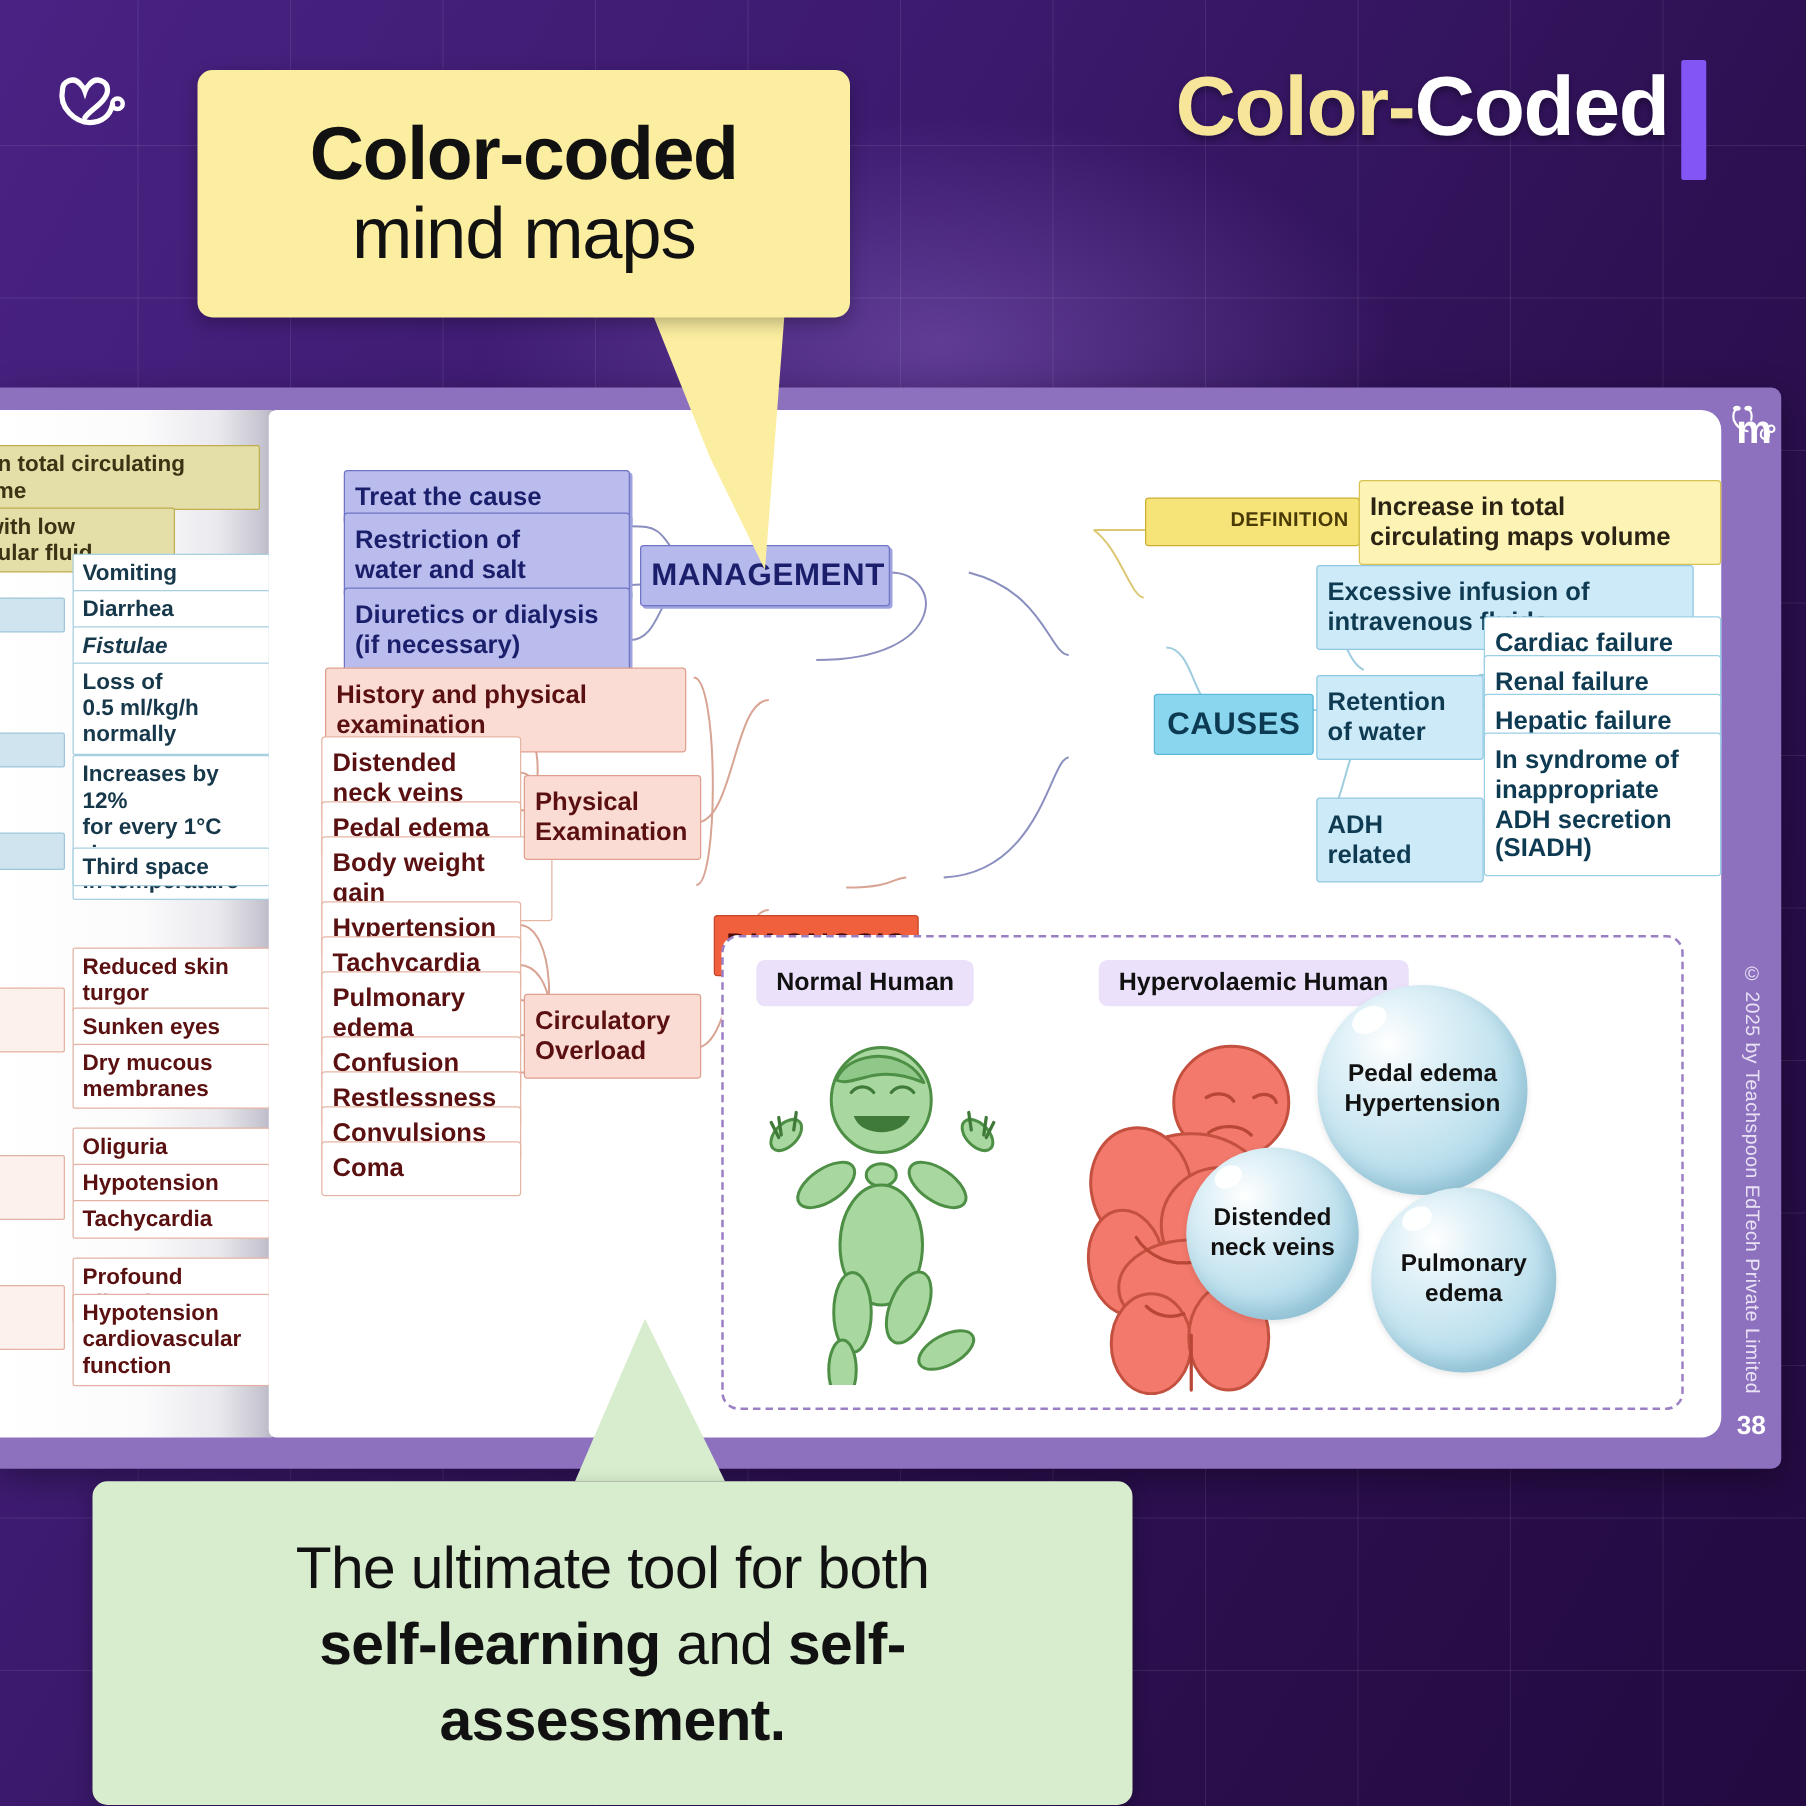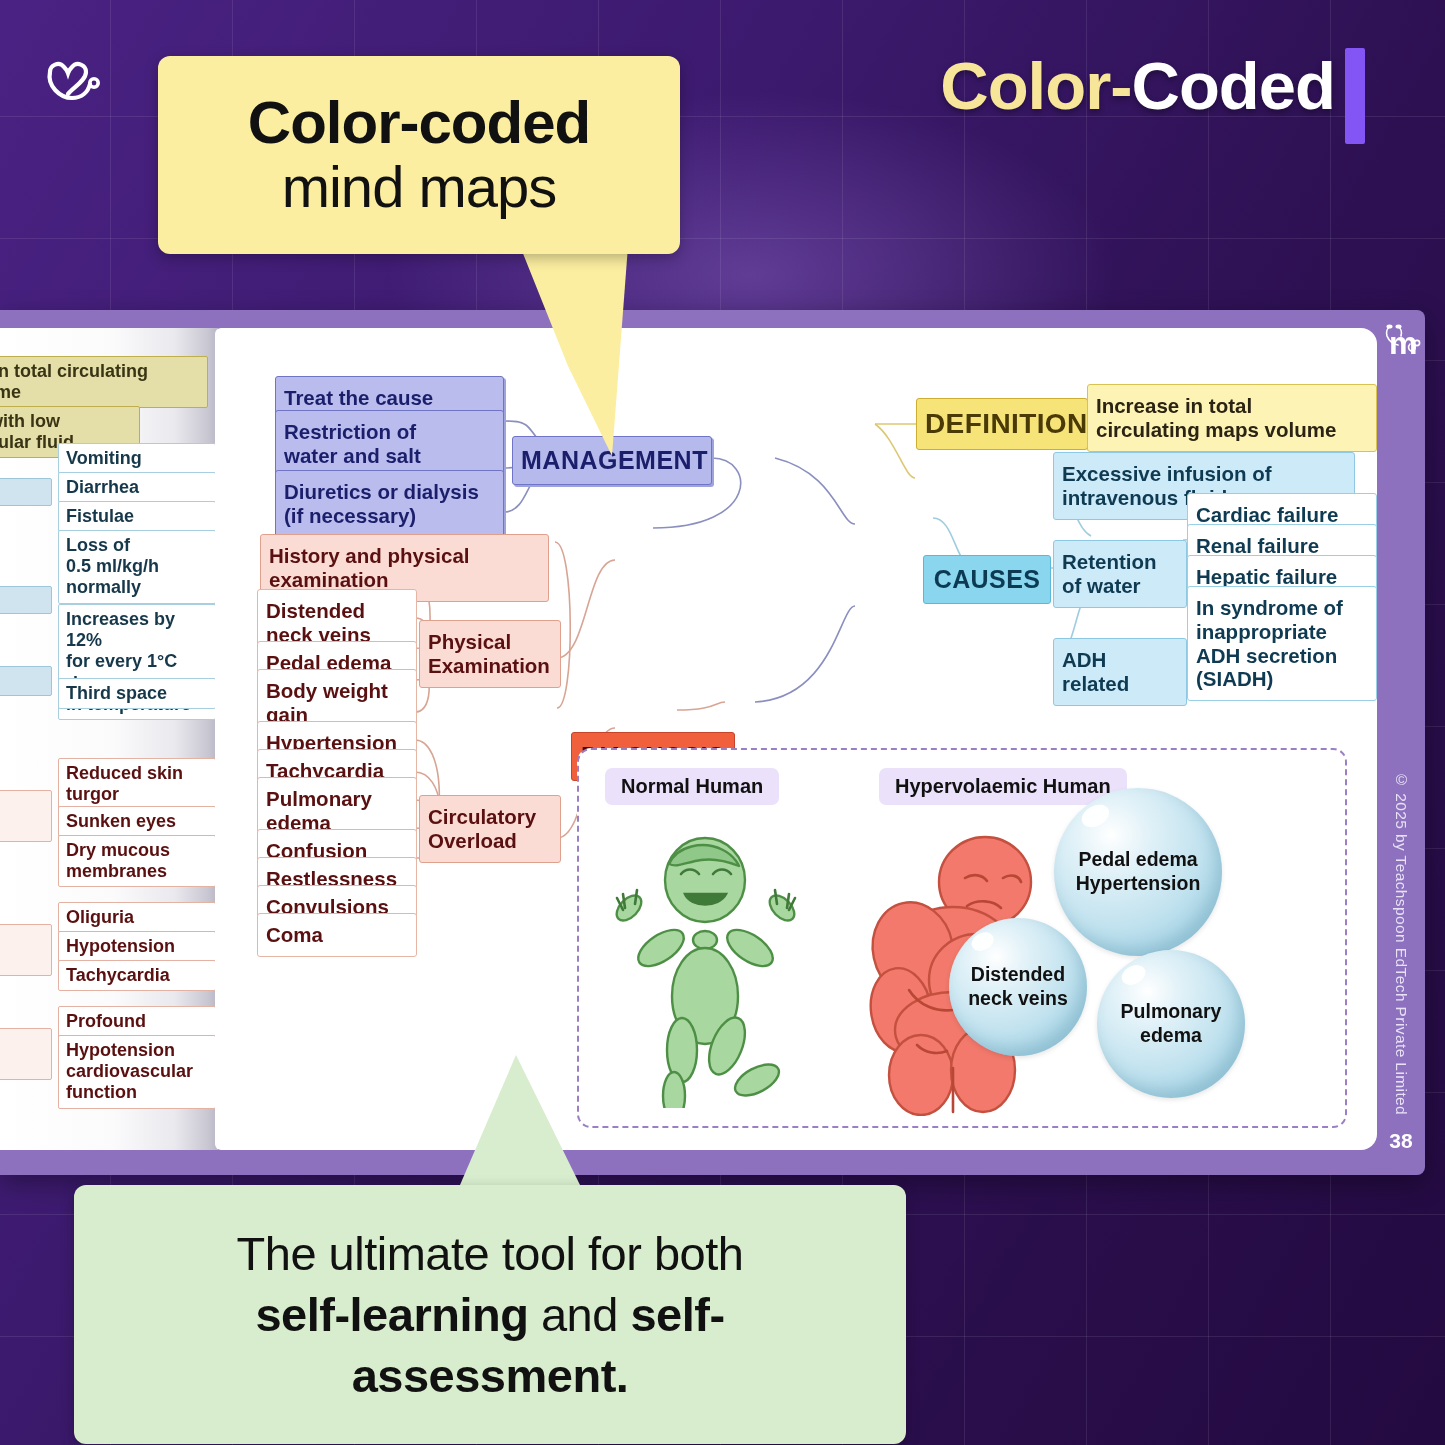--- a/index.html
+++ b/index.html
@@ -102,21 +102,21 @@
   
   .node {
     position:absolute; font-size:20.5px; font-weight:bold; line-height:1.16;
     padding:9px 8px; border-radius:3px; white-space:pre-line;
   }
   .n-blue   { background:#b9bced; border:1.6px solid #6f74c4; color:#1b1f6b; box-shadow:2px 2px 0 #9ea2dd;}
   .n-mgmt   { background:#b5b9ec; border:1.8px solid #6f74c4; color:#1b1f6b; font-size:25px; letter-spacing:.5px; text-align:center; box-shadow:2px 2px 0 #9ea2dd;}
   .n-pinkhdr{ background:#fbdcd5; border:1.4px solid #e0a08e; color:#5a1010; }
   .n-pinkout{ background:#ffffff; border:1.4px solid #e6b6a5; color:#5a1010; }
   .n-diag   { background:#f0603c; border:1.8px solid #c6442a; color:#4a0b0b; font-size:25px; letter-spacing:.4px; text-align:center;margin-top:48px; }
-  .n-defhdr { background:#f6e479; border:1.8px solid #ccae33; color:#4a3b06; font-size:28px; letter-spacing:.4px; text-align:right; }
+  .n-defhdr { background:#f6e479; border:1.8px solid #ccae33; color:#4a3b06; font-size:16px; letter-spacing:.4px; text-align:right; }
   .n-def    { background:#fcf3b4; border:1.6px solid #d8c352; color:#2b2414; }
   .n-causehdr{ background:#89d6ee; border:1.6px solid #5bb8d8; color:#0c3a52; font-size:25px; letter-spacing:.4px; text-align:center;}
   .n-cyan   { background:#cdeaf8; border:1.4px solid #8fc8e2; color:#0e3a52; }
   .n-cyanout{ background:#ffffff; border:1.4px solid #9ad0e6; color:#0e3a52; }
 
   #center-node {
     position:absolute; left:646px; top:517px; width:234px; height:110px;
     background:#ece1fb; border:1.5px solid #c4aee8; border-radius:3px;
     display:flex; flex-direction:column; align-items:center; justify-content:flex-end;
     padding-bottom:6px;
@@ -192,21 +192,21 @@
 olume</div>
     <div class="lp lp-yellow" style="left:-40px; top:78px; width:180px;">ts with low
 cellular fluid</div>
 
     <div class="lp lp-cyan" style="left:-46px; top:150px; width:98px; height:28px;"></div>
     <div class="lp lp-cyan" style="left:-46px; top:258px; width:98px; height:28px;">ngs</div>
     <div class="lp lp-cyan" style="left:-46px; top:338px; width:98px; height:30px;">tion</div>
 
     <div class="lp lp-cyanw" style="left:58px; top:115px; width:158px;">Vomiting</div>
     <div class="lp lp-cyanw" style="left:58px; top:144px; width:158px;">Diarrhea</div>
-    <div class="lp lp-cyanw" style="left:58px; top:173px; width:158px;">Fistulae</div>
+    <div class="lp lp-cyanw" style="left:58px; top:173px; width:158px;font-style:italic;">Fistulae</div>
     <div class="lp lp-cyanw" style="left:58px; top:202px; width:158px;">Loss of
 0.5 ml/kg/h
 normally</div>
     <div class="lp lp-cyanw" style="left:58px; top:276px; width:158px;">Increases by 12%
 for every 1°C rise
 in temperature</div>
     <div class="lp lp-cyanw" style="left:58px; top:350px; width:158px;">Third space</div>
 
     <div class="lp lp-pinkt" style="left:-40px; top:462px; width:92px;">of
 ght</div>
@@ -287,21 +287,21 @@
 water and salt</div>
     <div class="node n-blue" style="left:60px; top:142px; width:229px;">Diuretics or dialysis
 (if necessary)</div>
     <div class="node n-mgmt" style="left:297px; top:108px; width:200px;">MANAGEMENT</div>
 
     <div class="node n-pinkhdr" style="left:45px; top:206px; width:289px;">History and physical
 examination</div>
     <div class="node n-pinkout" style="left:42px; top:261px; width:160px;">Distended
 neck veins</div>
     <div class="node n-pinkout" style="left:42px; top:313px; width:160px;">Pedal edema</div>
-    <div class="node n-pinkout" style="left:42px; top:341px; width:160px;">Body weight
+    <div class="node n-pinkout" style="left:42px; top:341px; width:185px;">Body weight
 gain</div>
     <div class="node n-pinkout" style="left:42px; top:393px; width:160px;">Hypertension</div>
     <div class="node n-pinkout" style="left:42px; top:421px; width:160px;">Tachycardia</div>
     <div class="node n-pinkout" style="left:42px; top:449px; width:160px;">Pulmonary
 edema</div>
     <div class="node n-pinkout" style="left:42px; top:501px; width:160px;">Confusion</div>
     <div class="node n-pinkout" style="left:42px; top:529px; width:160px;">Restlessness</div>
     <div class="node n-pinkout" style="left:42px; top:557px; width:160px;">Convulsions</div>
     <div class="node n-pinkout" style="left:42px; top:585px; width:160px;">Coma</div>
 

